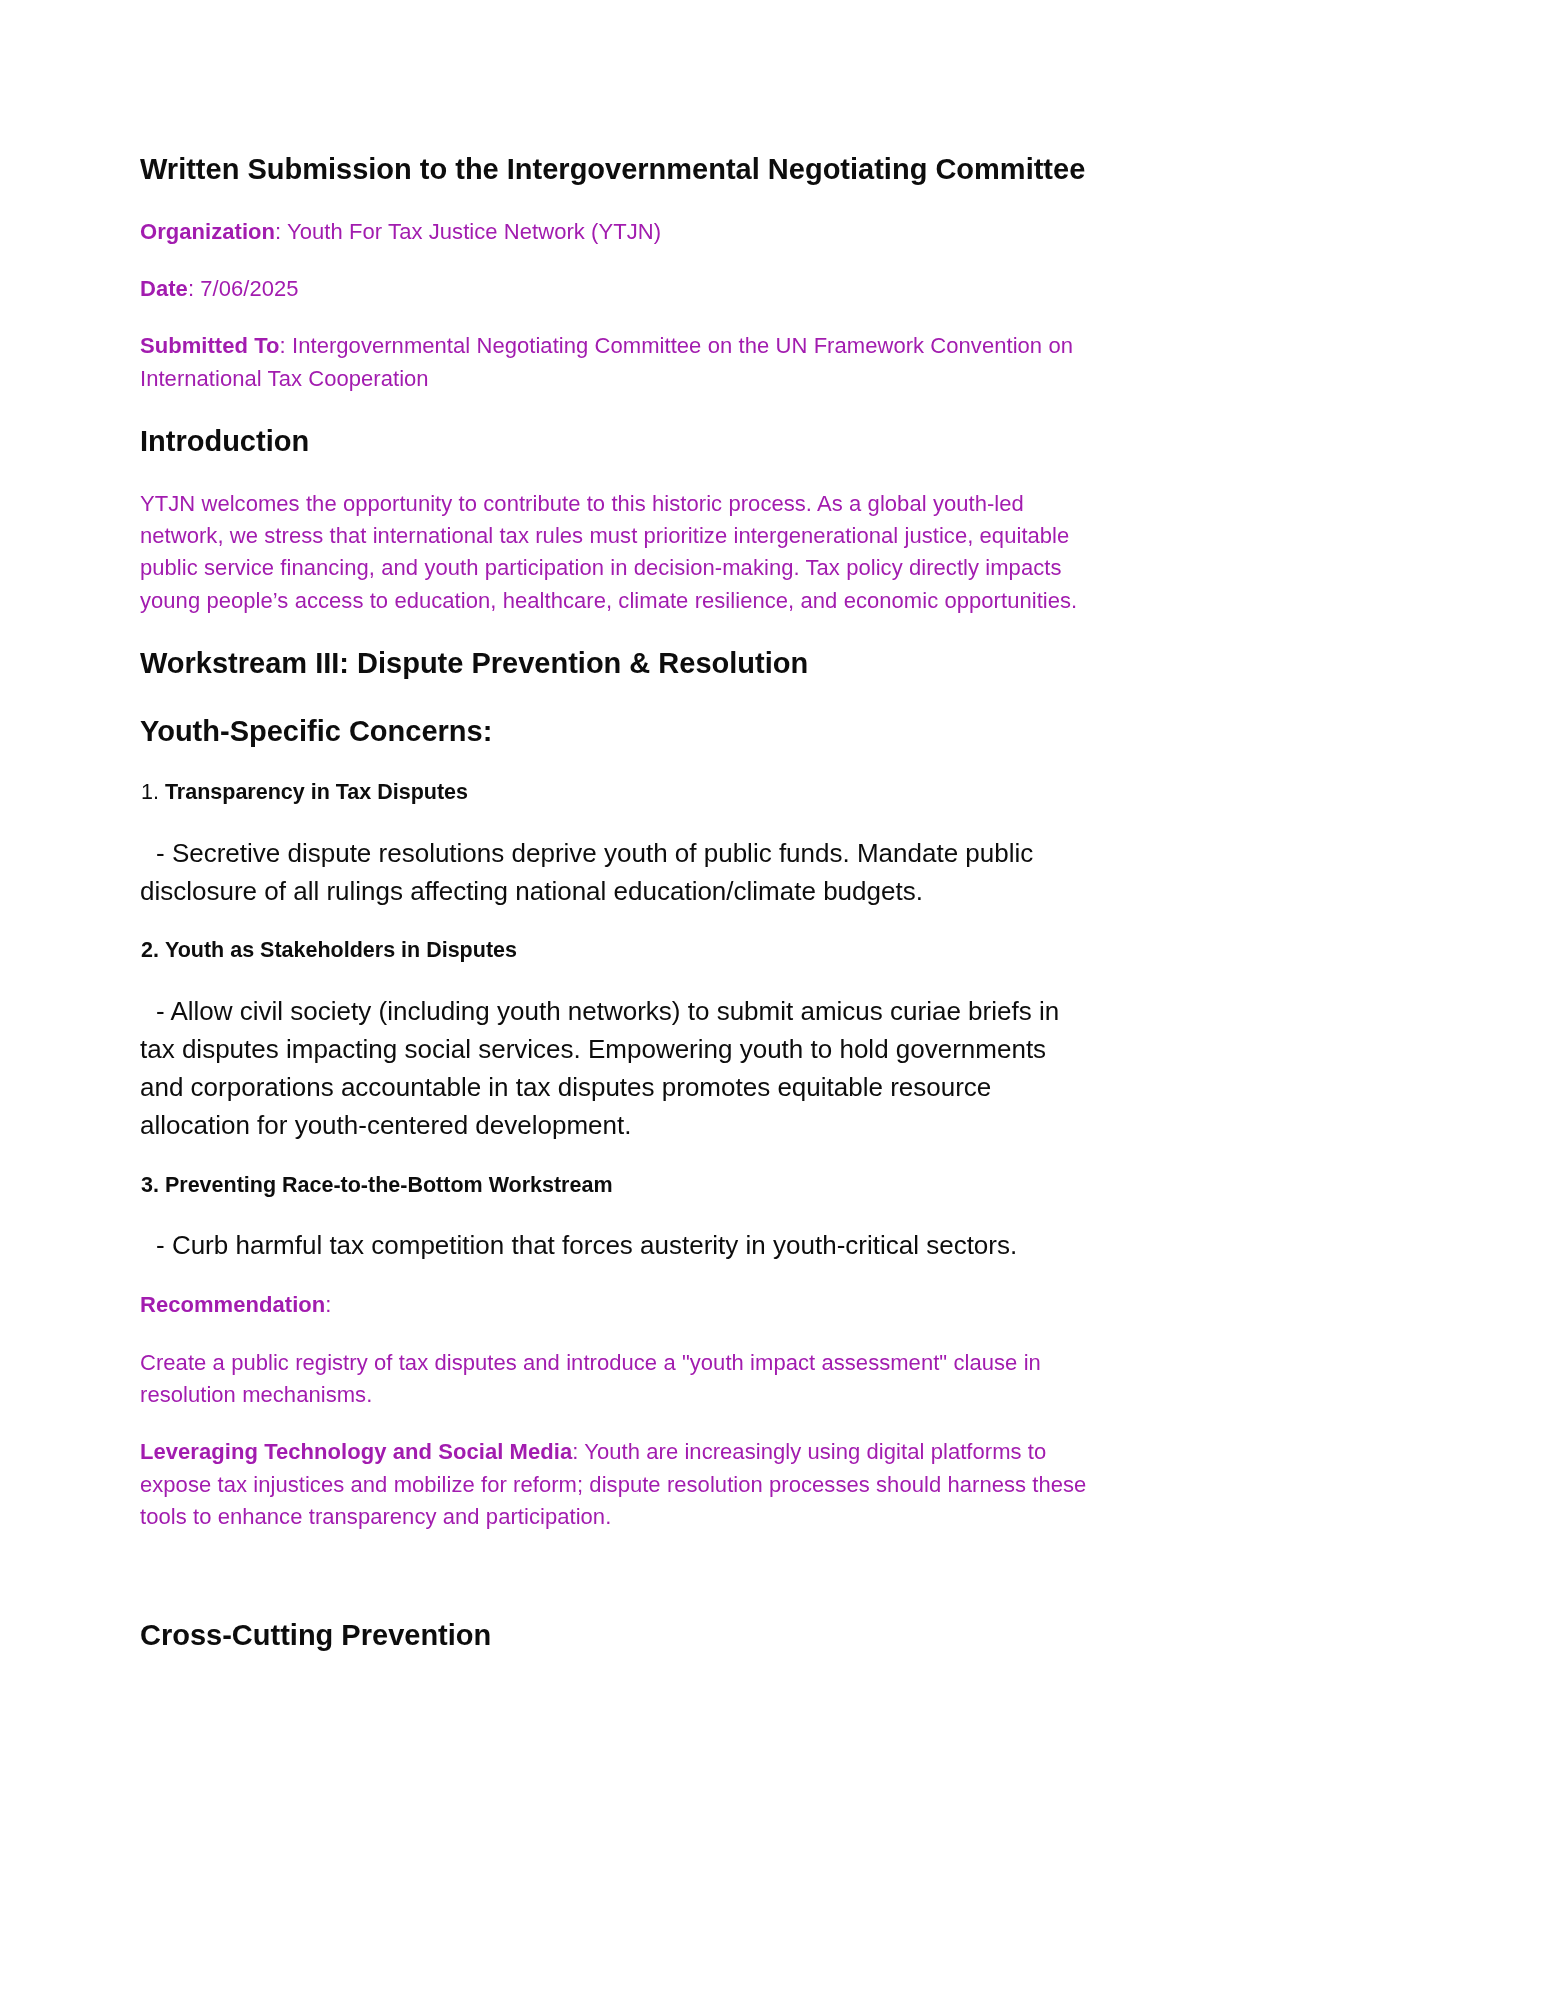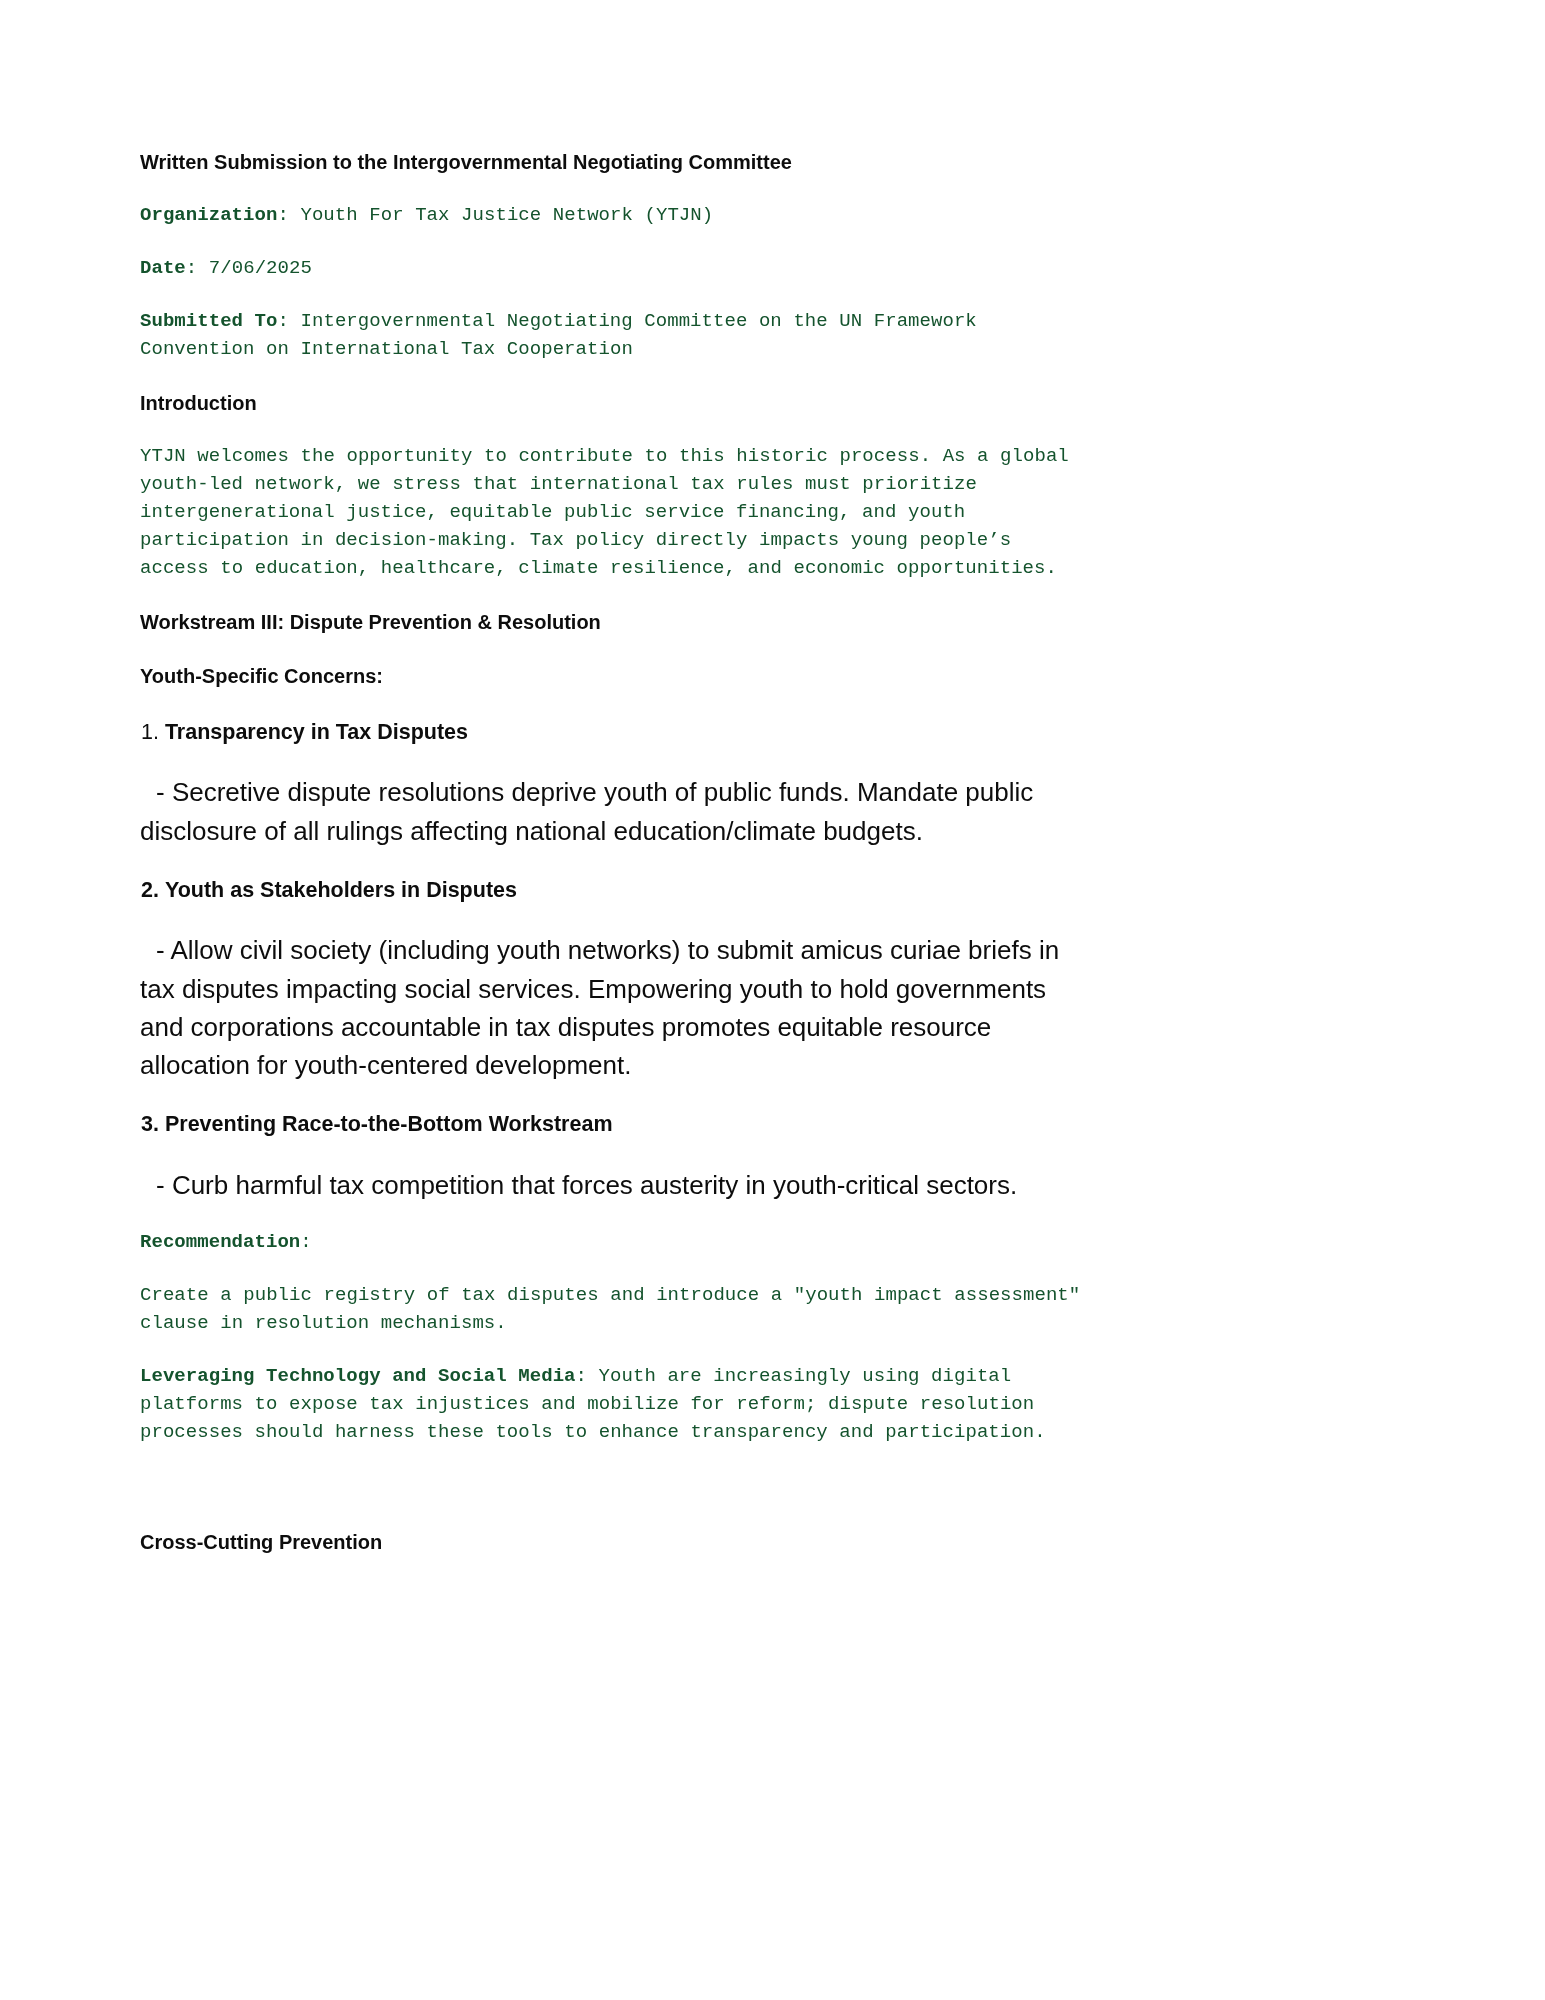--- a/index.html
+++ b/index.html
@@ -21,34 +21,33 @@
     min-height: 2000px;
     background: #ffffff;
     box-sizing: border-box;
     padding: 148px 455px 120px 140px;
   }
   .doc-body {
     width: 950px;
   }
   
   .para {
-    font-size: 19px;
+    font-size: 22px;
     line-height: 1.47;
     margin: 0 0 25px 0;
-    color: #14532d;
+    color: #a21caf;
     text-align: left;
     word-spacing: 0.1px;
     letter-spacing: 0.05px;
-    font-family: Liberation Mono, monospace;
   }
   .para:last-child {
     margin-bottom: 0;
   }
   .heading {
-    font-size: 20px;
+    font-size: 29px;
     line-height: 1.47;
     font-weight: bold;
     margin: 0 0 25px 0;
     color: #0d0d0d;
   }
   .label {
     font-weight: bold;
   }
   .num-regular {
     font-weight: normal;

